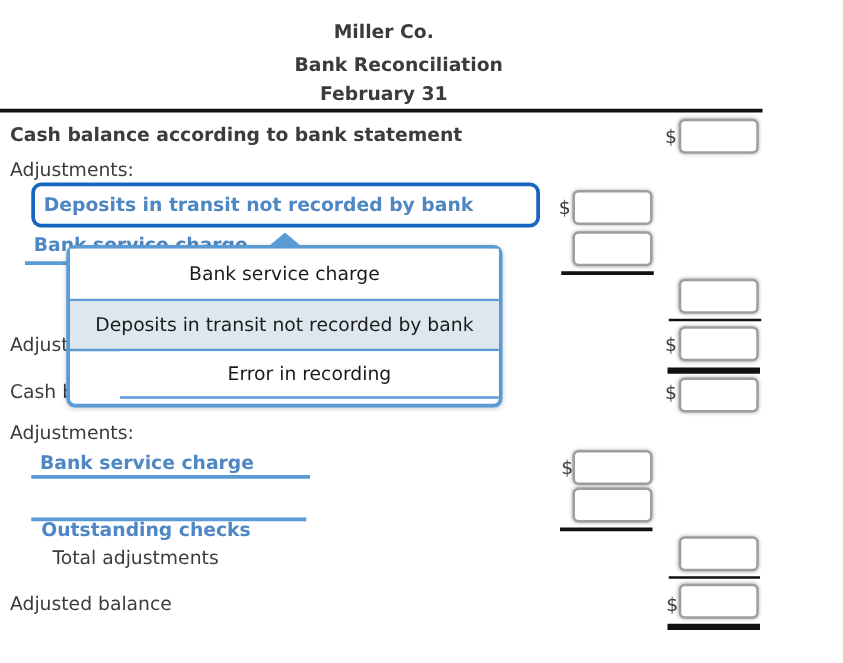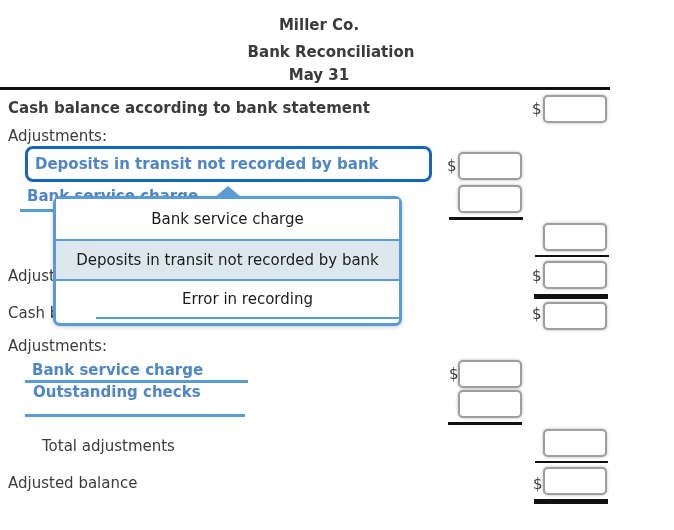--- a/index.html
+++ b/index.html
@@ -1,21 +1,21 @@
 <!DOCTYPE html>
 <html><head>
 <meta charset="utf-8">
 <style>
   html,body{margin:0;padding:0;background:#fff;}
   #canvas{
     position:relative;width:674px;height:530px;background:#fff;overflow:hidden;
     font-family:"DejaVu Sans","Liberation Sans",sans-serif;color:#3c3c3c;font-size:15px;
   }
   .abs{position:absolute;}
-  .hdr{width:614px;text-align:center;font-weight:bold;color:#3b3b3b;line-height:22px;margin-left:12px;}
+  .hdr{width:614px;text-align:center;font-weight:bold;color:#3b3b3b;line-height:22px;}
   .rule{background:#111;}
   .lbl{white-space:nowrap;line-height:17px;}
   .dollar{color:#3c3c3c;font-size:15px;line-height:17px;}
   .amount{
     box-sizing:border-box;width:64px;height:28px;background:#fff;
     border:2px solid #9e9e9e;border-radius:5px;box-shadow:0 0 3px rgba(0,0,0,0.3);
     font-family:inherit;font-size:14px;padding:2px 5px;color:#222;outline:none;
   }
   .dd-selected{
     box-sizing:border-box;width:407px;height:36px;border:3px solid #1665c1;border-radius:8px;
@@ -38,21 +38,21 @@
     border-bottom:11px solid #5b9bd5;z-index:11;
   }
 </style>
 </head>
 <body>
 
 <div id="canvas">
 
   <div class="abs hdr" style="left:0;top:14px;">Miller Co.</div>
   <div class="abs hdr" style="left:12px;top:41px;">Bank Reconciliation</div>
-  <div class="abs hdr" style="left:0;top:64px;">May 31</div>
+  <div class="abs hdr" style="left:0;top:64px;">February 31</div>
   <div class="abs rule" style="left:0;top:87px;width:610px;height:3px;"></div>
 
   <div class="abs lbl" style="left:8px;top:100px;font-weight:bold;">Cash balance according to bank statement</div>
   <div class="abs dollar" style="left:532px;top:101px;">$</div>
   <input class="abs amount" style="left: 543px; top: 95px;" value="">
 
   <div class="abs lbl" style="left:8px;top:128px;">Adjustments:</div>
 
   <div class="abs dd-selected" style="left:25px;top:146px;">
     <span class="dd-text">Deposits in transit not recorded by bank</span>
@@ -78,21 +78,21 @@
   <div class="abs dollar" style="left:532px;top:306px;">$</div>
   <input class="abs amount" style="left: 543px; top: 302px;" value="">
 
   <div class="abs lbl" style="left:8px;top:338px;">Adjustments:</div>
 
   <div class="abs bluelink" style="left:32px;top:362px;">Bank service charge</div>
   <div class="abs underline" style="left:25px;top:380px;width:223px;"></div>
   <div class="abs dollar" style="left:449px;top:366px;">$</div>
   <input class="abs amount" style="left: 458px; top: 360px;" value="">
 
-  <div class="abs bluelink" style="left:33px;top:384px;">Outstanding checks</div>
+  <div class="abs bluelink" style="left:33px;top:416px;">Outstanding checks</div>
   <div class="abs underline" style="left:25px;top:414px;width:220px;"></div>
   <input class="abs amount" style="left: 458px; top: 390px;" value="">
   <div class="abs rule" style="left:448px;top:422px;width:74px;height:3px;"></div>
 
   <div class="abs lbl" style="left:42px;top:438px;">Total adjustments</div>
   <input class="abs amount" style="left: 543px; top: 429px;" value="">
   <div class="abs rule" style="left:535px;top:461px;width:73px;height:2px;"></div>
 
   <div class="abs lbl" style="left:8px;top:475px;">Adjusted balance</div>
   <div class="abs dollar" style="left:533px;top:476px;">$</div>

